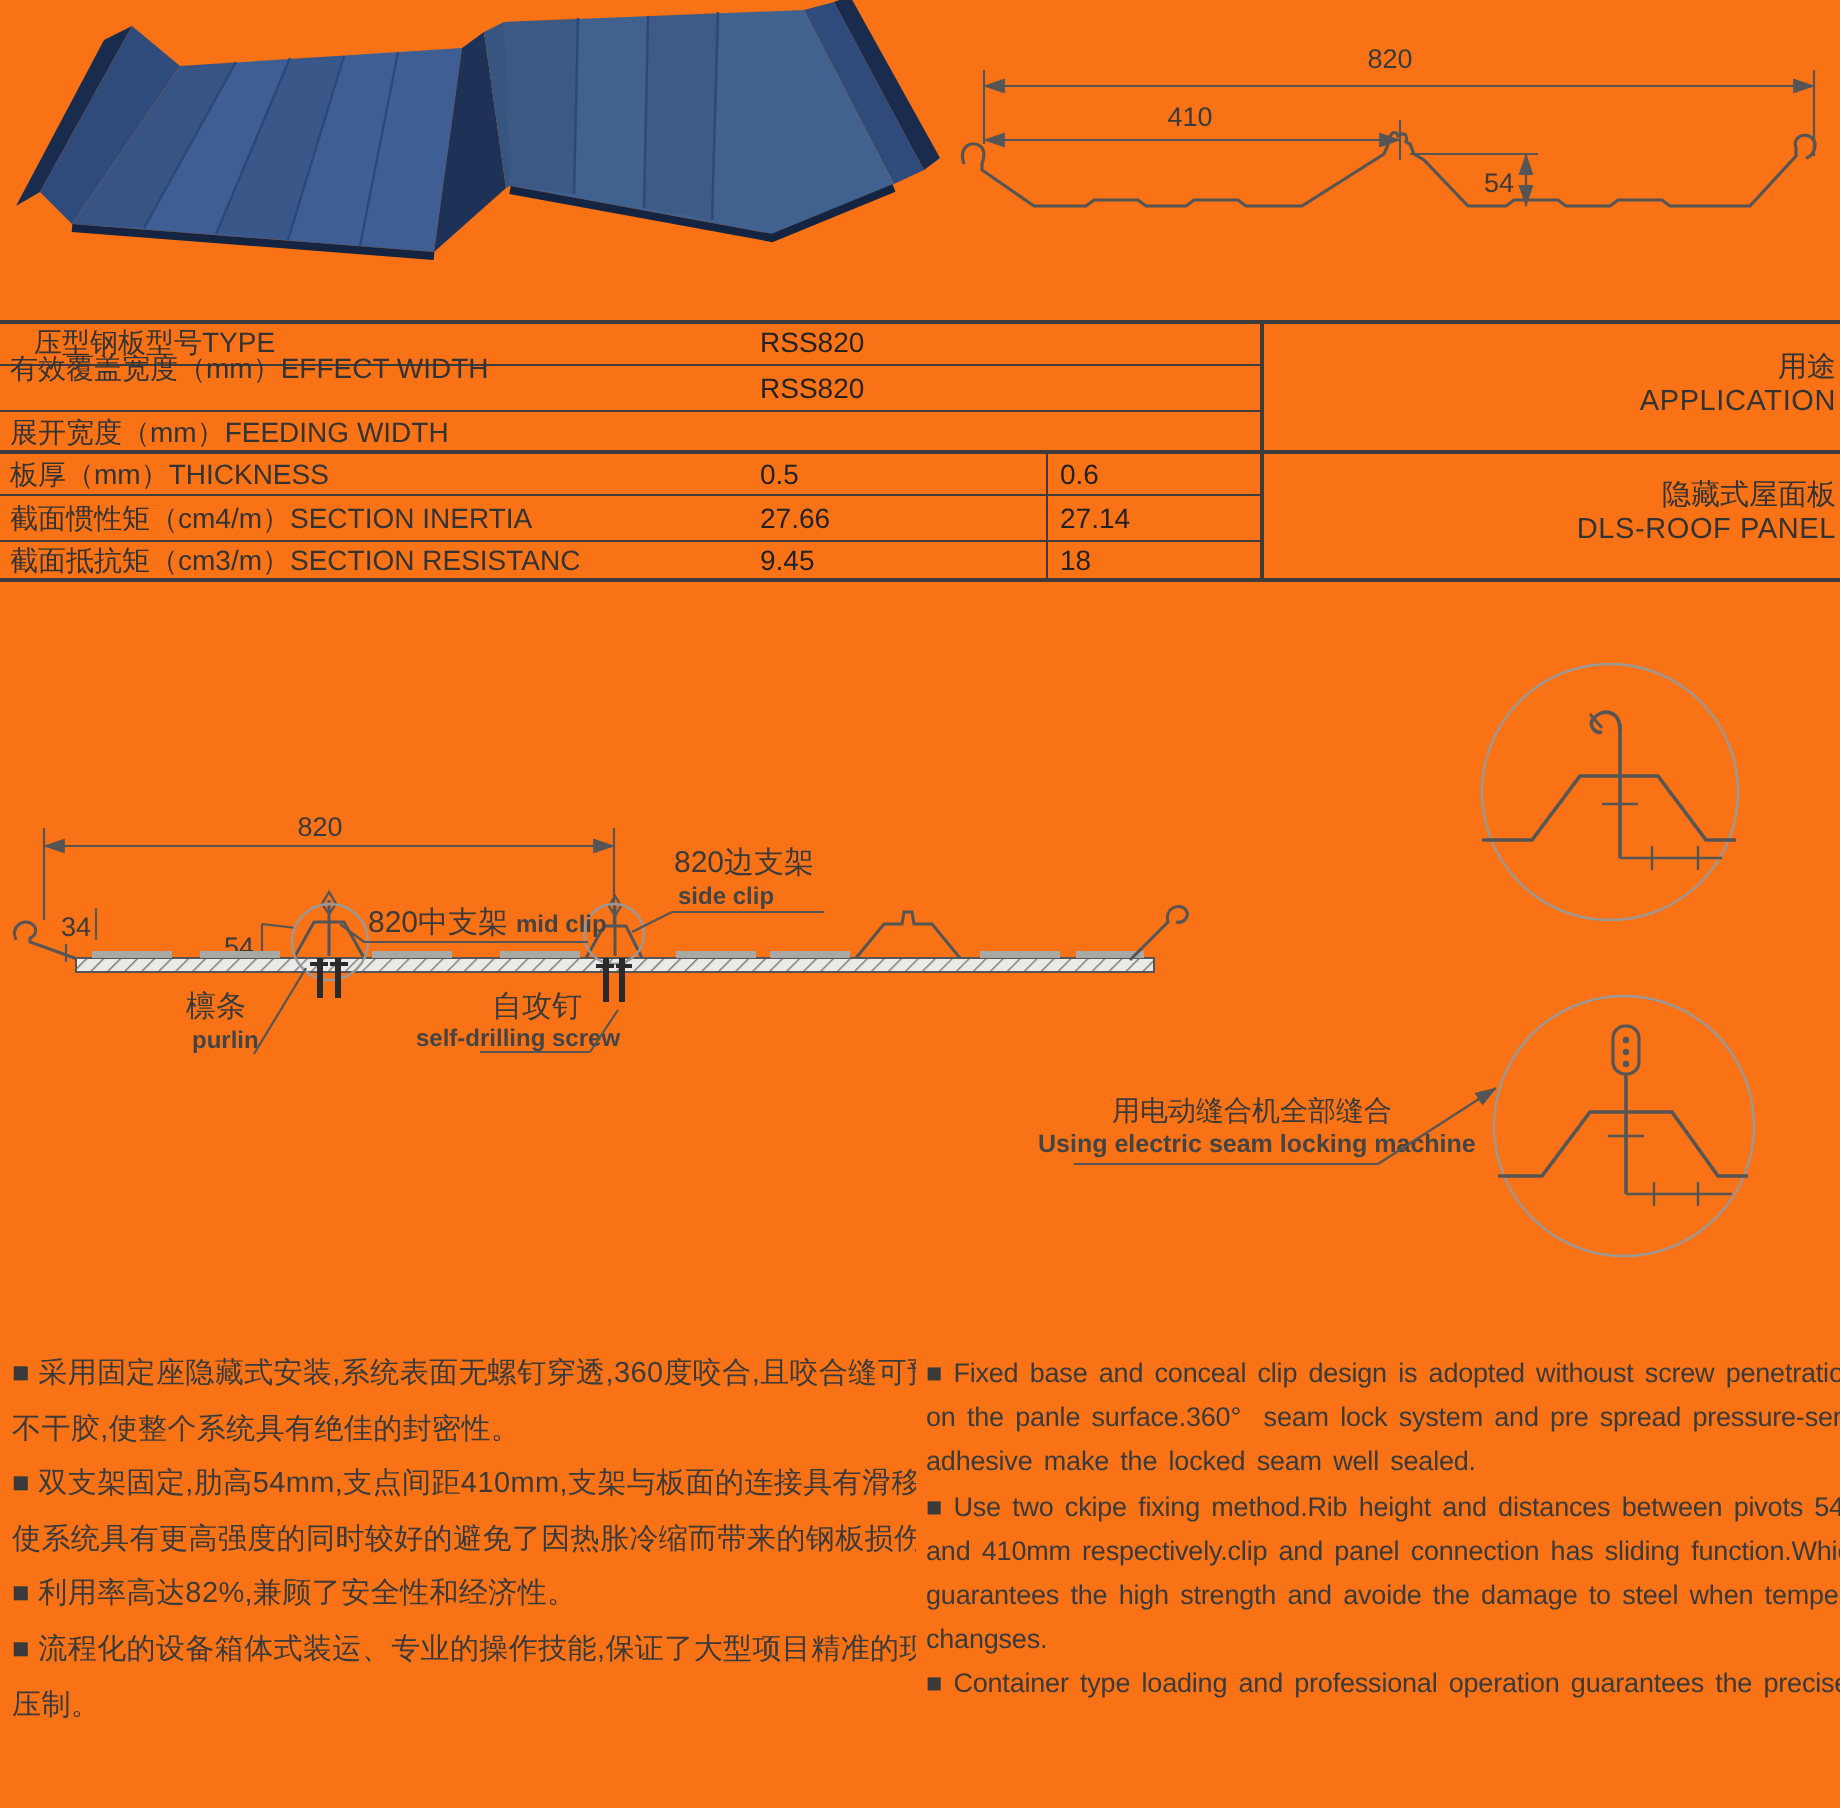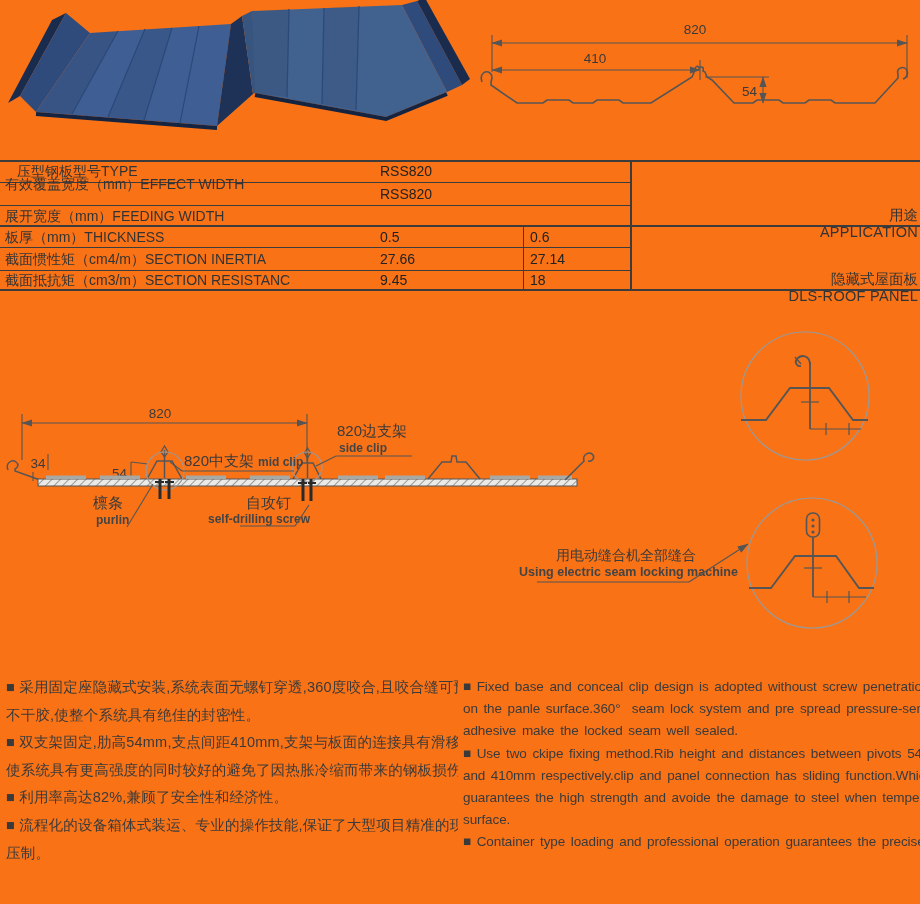--- a/index.html
+++ b/index.html
@@ -14,21 +14,21 @@
   .dimtxt{font-size:13.5px;}
   .zh-lbl{font-size:15px;}
   .en-lbl{font-size:12px;font-weight:bold;fill:#444;}
   
   .spec{position:absolute;left:0;top:160px;width:920px;height:132px;}
   .hline{position:absolute;background:#3c3c3c;}
   .vline{position:absolute;background:#3c3c3c;}
   .t-label{position:absolute;left:5px;font-size:14px;line-height:22px;white-space:nowrap;color:#333;}
   .t-val{position:absolute;font-size:14px;line-height:22px;text-align:left;color:#222;}
   .t-app{position:absolute;left:632px;width:286px;text-align:right;color:#333;}
-  .t-app .l1{font-size:14.5px;line-height:17px;margin-top:31px;}
+  .t-app .l1{font-size:14.5px;line-height:17px;}
   .t-app .l2{font-size:14.5px;line-height:17px;letter-spacing:.3px;}
   
   .feat{position:absolute;overflow:hidden;}
   .feat .ln{white-space:pre;overflow:hidden;}
   .feat-zh{left:6px;top:674px;width:452px;height:200px;font-size:14.5px;color:#3a3a3a;}
   .feat-zh .ln{line-height:27.6px;letter-spacing:.2px;}
   .feat-en{left:463px;top:676px;width:457px;height:222px;font-size:13.5px;color:#3a3a3a;}
   .feat-en .ln{line-height:22.2px;word-spacing:2px;letter-spacing:-.1px;}
 </style>
 </head>
@@ -260,17 +260,17 @@
     <div class="ln">压制。</div>
   </div>
 
   <div class="feat feat-en">
     <div class="ln">■ Fixed base and conceal clip design is adopted withoust screw penetration</div>
     <div class="ln">on the panle surface.360°  seam lock system and pre spread pressure-sensitive</div>
     <div class="ln">adhesive make the locked seam well sealed.</div>
     <div class="ln">■ Use two ckipe fixing method.Rib height and distances between pivots 54mm</div>
     <div class="ln">and 410mm respectively.clip and panel connection has sliding function.Which</div>
     <div class="ln">guarantees the high strength and avoide the damage to steel when temperature</div>
-    <div class="ln">surface.</div>
+    <div class="ln">changses.</div>
     <div class="ln">■ Container type loading and professional operation guarantees the precise on</div>
   </div>
 
 </div>
 
 </body></html>

